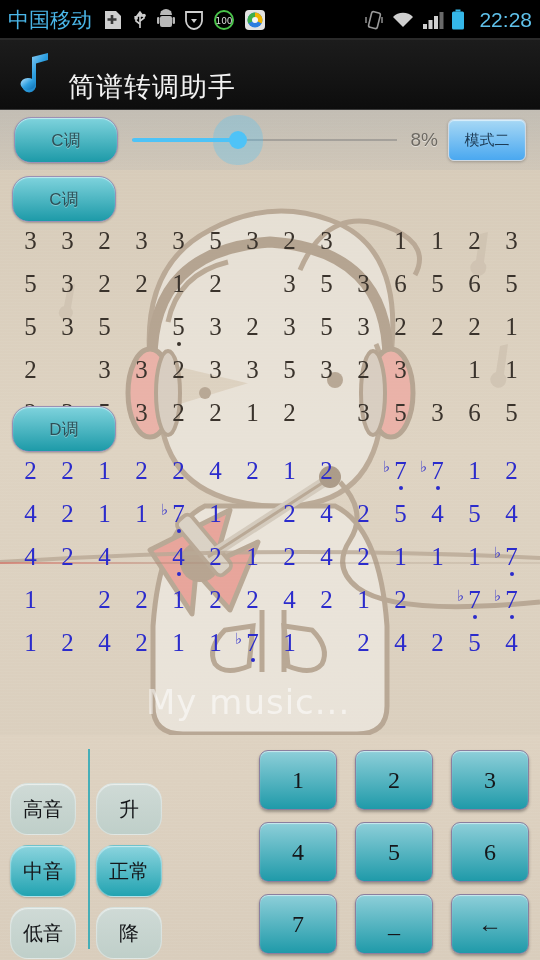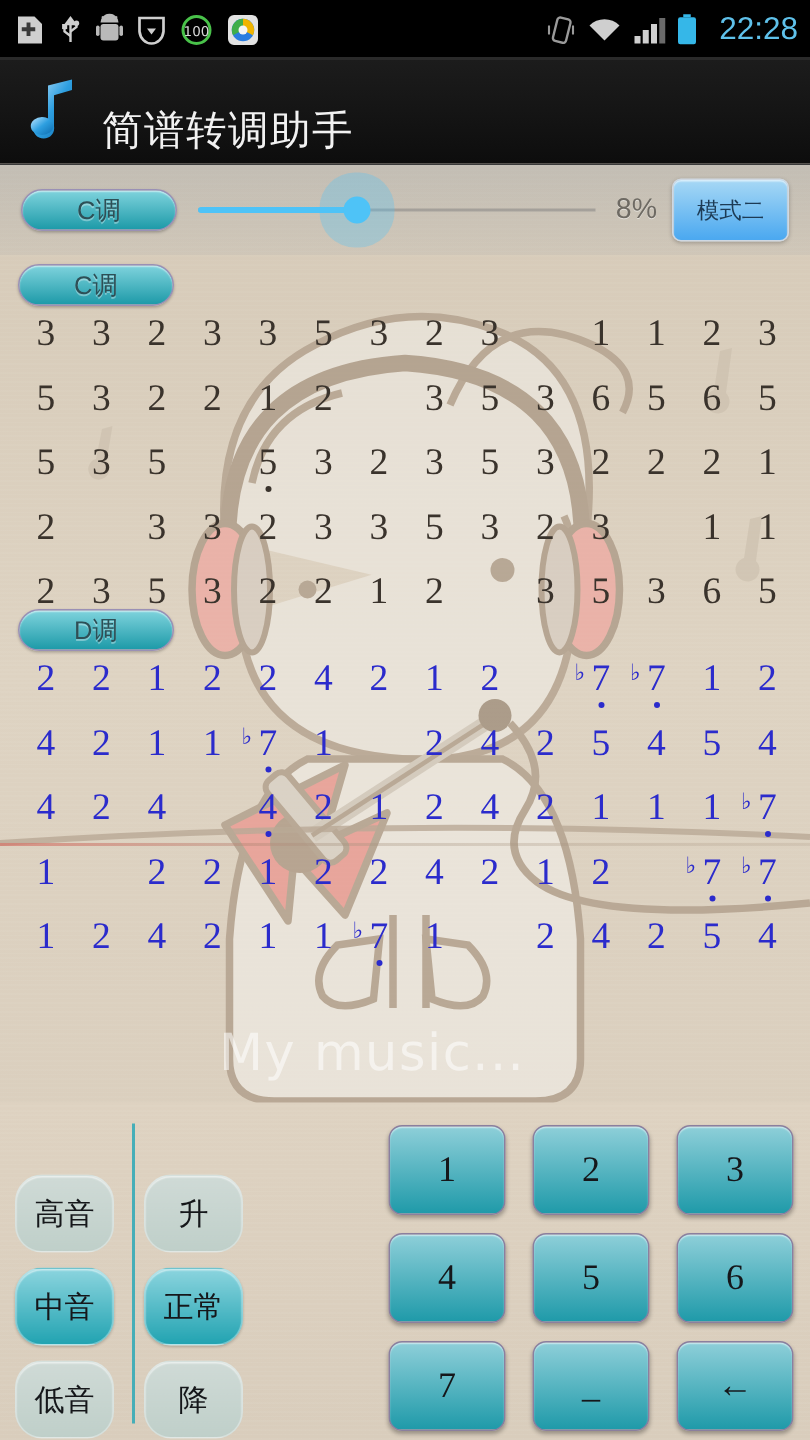--- a/index.html
+++ b/index.html
@@ -47,21 +47,21 @@
   #art{ position:absolute; left:0; top:0; width:540px; height:740px; opacity:.62; }
 
   
   #toolbar{
     position:absolute; left:0; top:0; width:540px; height:60px;
     display:flex; align-items:center; padding:0 14px;
     background:linear-gradient(rgba(150,160,170,.30),rgba(150,160,170,.12));
     z-index:4;
   }
   .keybtn{
-    width:104px; height:28px; border-radius:17px;
+    width:104px; height:46px; border-radius:17px;
     background:linear-gradient(#7fd3dd,#1d9aa8);
     border:1px solid #9a90b5;
     color:#2e4f56; font-size:17px;
     display:flex; align-items:center; justify-content:center;
     box-shadow:0 1px 2px rgba(0,0,0,.25), inset 0 1px 1px rgba(255,255,255,.55);
     text-shadow:0 1px 0 rgba(255,255,255,.35);
   }
   .slider-wrap{ flex:1; height:40px; position:relative; margin:0 14px; }
   .strack{ position:absolute; left:0; right:0; top:19px; height:2px; background:rgba(120,120,120,.45); }
   .sfill{ position:absolute; left:0; top:18px; height:4px; width:40%; background:#4ec3f7; border-radius:2px; }
@@ -136,20 +136,21 @@
     font-family:"Liberation Serif","DejaVu Serif",serif;
     background:linear-gradient(#8ecfd9,#1f9aa9);
     border:1px solid #8b7f9e;
     box-shadow:0 2px 3px rgba(0,0,0,.3), inset 0 1px 1px rgba(255,255,255,.55);
   }
 </style>
 </head>
 <body>
 
 <div id="statusbar">
+  <span class="carrier">中国移动</span>
   <div class="sbicons">
     <svg class="sbi" width="22" height="22" viewBox="0 0 22 22">
         <path d="M4 2h11l5 5v13H4z" fill="#cfcfcf"></path>
         <path d="M11 6v9M6.5 10.5h9" stroke="#3a3a3a" stroke-width="2.6"></path>
       </svg>
     <svg class="sbi" width="16" height="22" viewBox="0 0 16 22">
         <path d="M8 3v16M8 3l-3 4h6z" stroke="#cfcfcf" stroke-width="1.6" fill="#cfcfcf"></path>
         <path d="M8 12l4-3v-2M8 15l-4-3V9" stroke="#cfcfcf" stroke-width="1.6" fill="none"></path>
         <circle cx="12" cy="6.5" r="1.8" fill="#cfcfcf"></circle>
         <rect x="2.4" y="7" width="3.4" height="3.4" fill="#cfcfcf"></rect>

